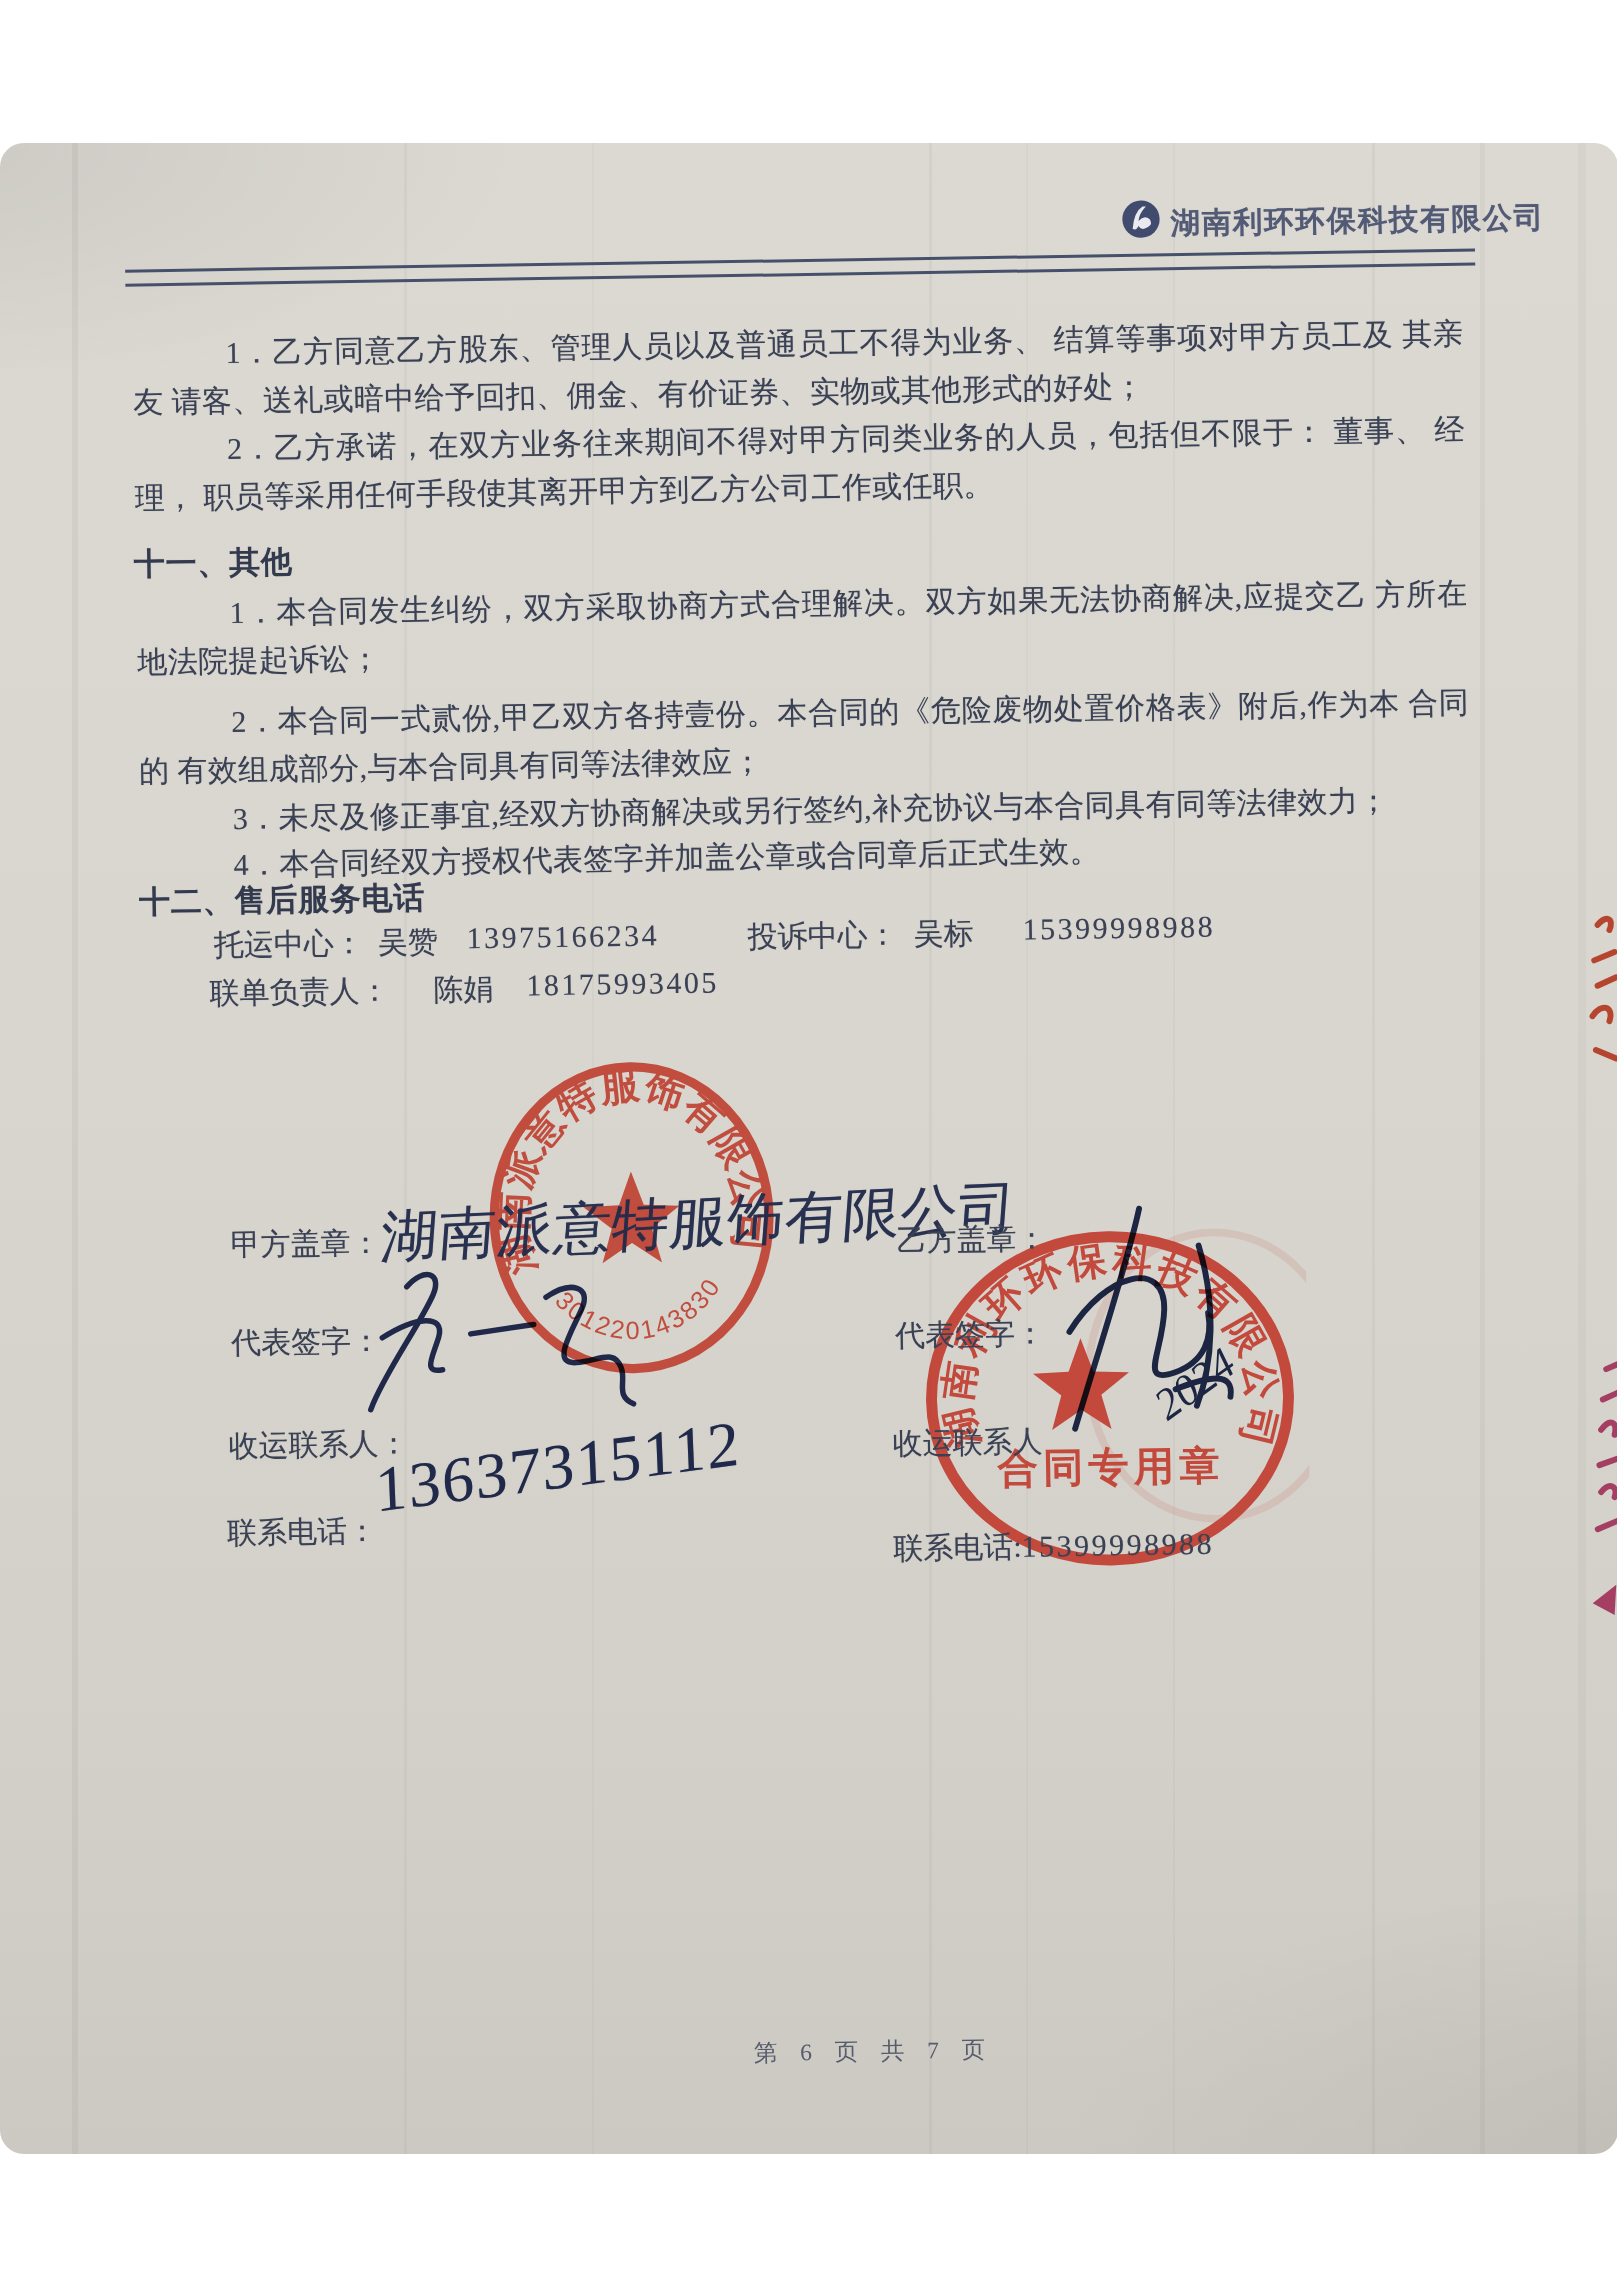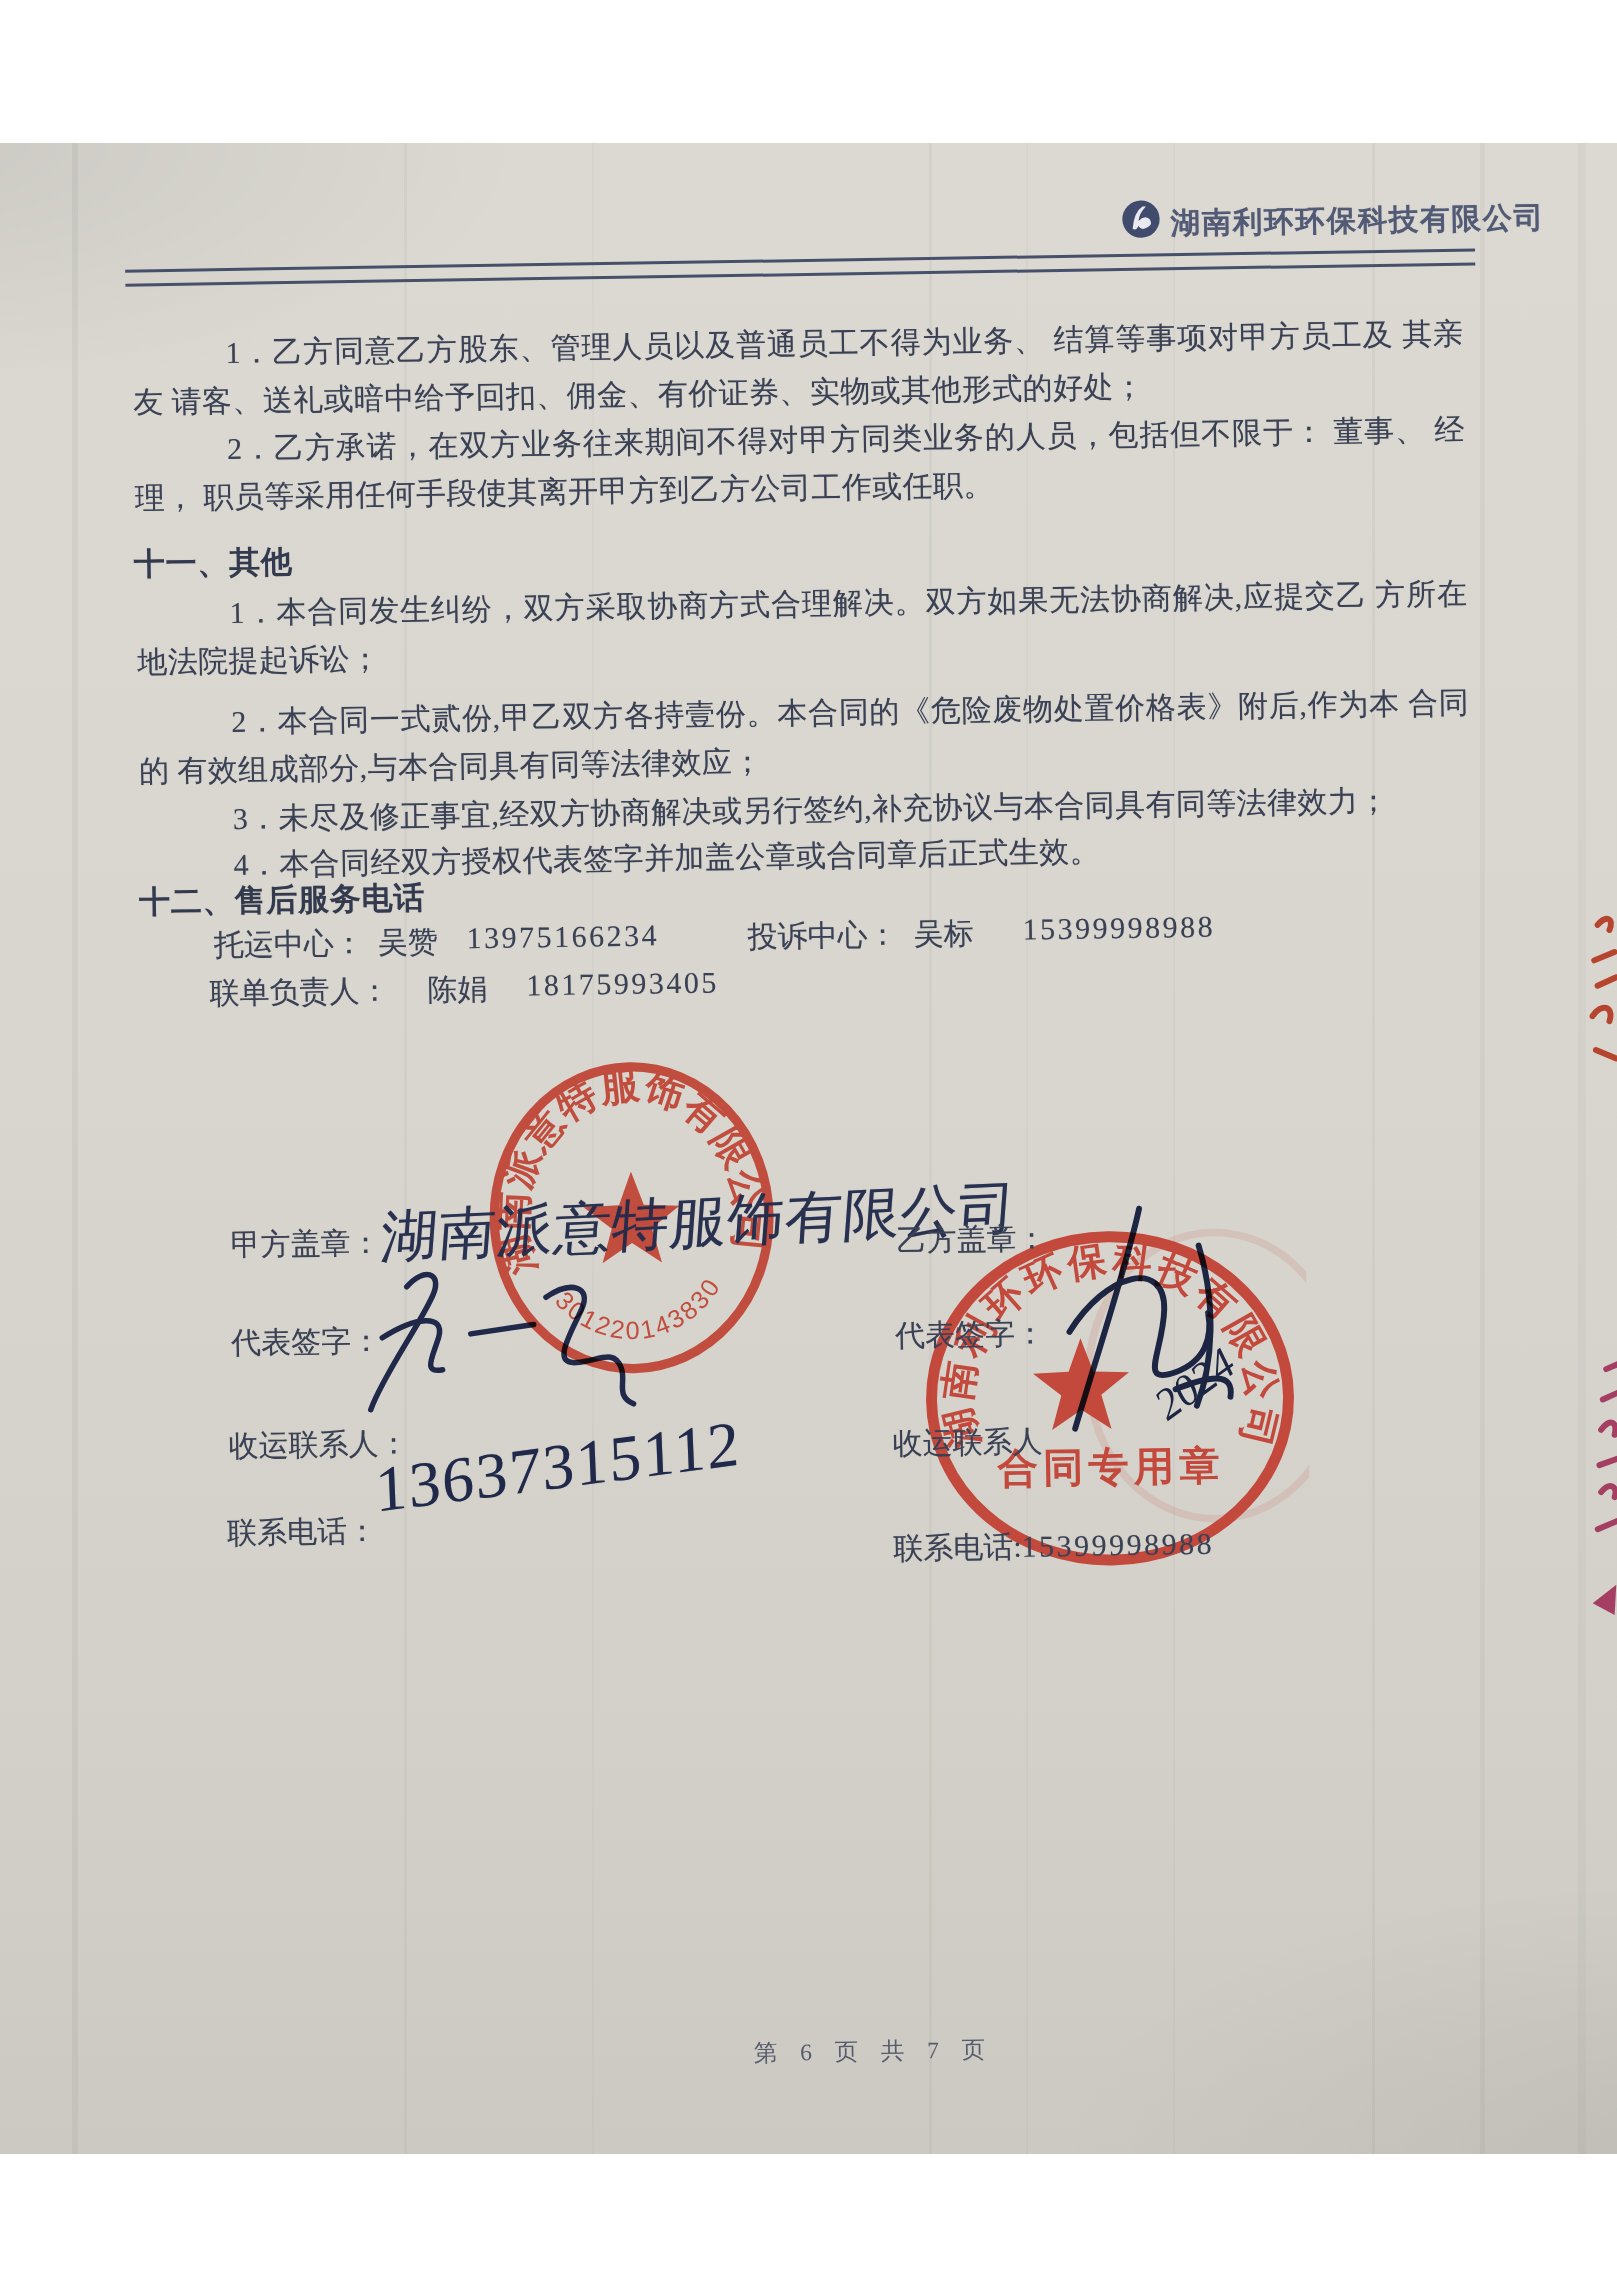--- a/index.html
+++ b/index.html
@@ -2,21 +2,21 @@
 <html style="font-size:13.5px"><head>
 <meta charset="utf-8">
 <style>
   html,body{margin:0;padding:0;background:#ffffff;}
   .canvas{position:relative;width:1618px;height:2295px;background:#ffffff;overflow:hidden;
           font-family:"Liberation Serif","DejaVu Serif",serif;color:#3b4154;}
   .paper{position:absolute;left:0;top:143px;width:1618px;height:2011px;
          background:
            radial-gradient(1011px 421px at -5% 0%, rgba(0,0,0,0.07), rgba(0,0,0,0) 60%),
            radial-gradient(1180px 506px at 105% 100%, rgba(0,0,0,0.06), rgba(0,0,0,0) 55%),
-           linear-gradient(180deg,#dbd9d2 0%,#d8d6cf 45%,#d2d0c8 80%,#cbc9c1 100%);}
+           linear-gradient(180deg,#dbd9d2 0%,#d8d6cf 45%,#d2d0c8 80%,#cbc9c1 100%); border-radius: 24px;}
   .streak{position:absolute;top:0;height:100%;background:#4a4a42;pointer-events:none;}
   .rot{position:absolute;left:0;top:0;width:1618px;height:2011px;
        transform:rotate(-0.9deg);transform-origin:809px 1003px;}
   .blk{position:absolute;}
   .txt{font-size:30px;line-height:48px;letter-spacing:0.4px;text-align:justify;
        text-shadow:0 0 0.8px rgba(59,65,84,0.35);}
   .indent{text-indent:93px;}
   .h{font-family:"Liberation Sans","DejaVu Sans",sans-serif;font-weight:bold;
      font-size:31px;color:#343a4e;letter-spacing:0.8px;text-shadow:0 0 0.8px rgba(52,58,78,0.3);}
   .label{font-size:30px;white-space:nowrap;text-shadow:0 0 0.8px rgba(59,65,84,0.35);}
@@ -79,21 +79,21 @@
       <div class="blk" style="left:143px;top:773px;width:1331px;height:48px;">
         <span class="c2 label" style="left:74px;">托运中心：</span>
         <span class="c2 label" style="left:238px;">吴赞</span>
         <span class="c2 label num" style="left:327px;">13975166234</span>
         <span class="c2 label" style="left:608px;">投诉中心：</span>
         <span class="c2 label" style="left:774px;">吴标</span>
         <span class="c2 label num" style="left:883px;">15399998988</span>
       </div>
       <div class="blk" style="left:143px;top:821px;width:1331px;height:48px;">
         <span class="c2 label" style="left:69px;">联单负责人：</span>
-        <span class="c2 label" style="left:287px;">陈娟</span>
+        <span class="c2 label" style="left:293px;">陈娟</span>
         <span class="c2 label num" style="left:386px;">18175993405</span>
       </div>
 
       <span class="blk stamp" style="left:462px;top:895px;width:337px;height:354px;">
         <svg width="337" height="354" viewBox="0 0 400 420">
           <ellipse cx="200" cy="210" rx="163" ry="179" fill="none" stroke="#bf3e2e" stroke-width="11"></ellipse>
           <path id="ringA" d="M86.7 269.6 A125 141 0 1 1 313.3 269.6" fill="none"></path>
           <text font-size="46" font-family="Liberation Sans, sans-serif" font-weight="bold" fill="#bf3e2e">
             <textPath href="#ringA" textLength="520">湖南派意特服饰有限公司</textPath>
           </text>

